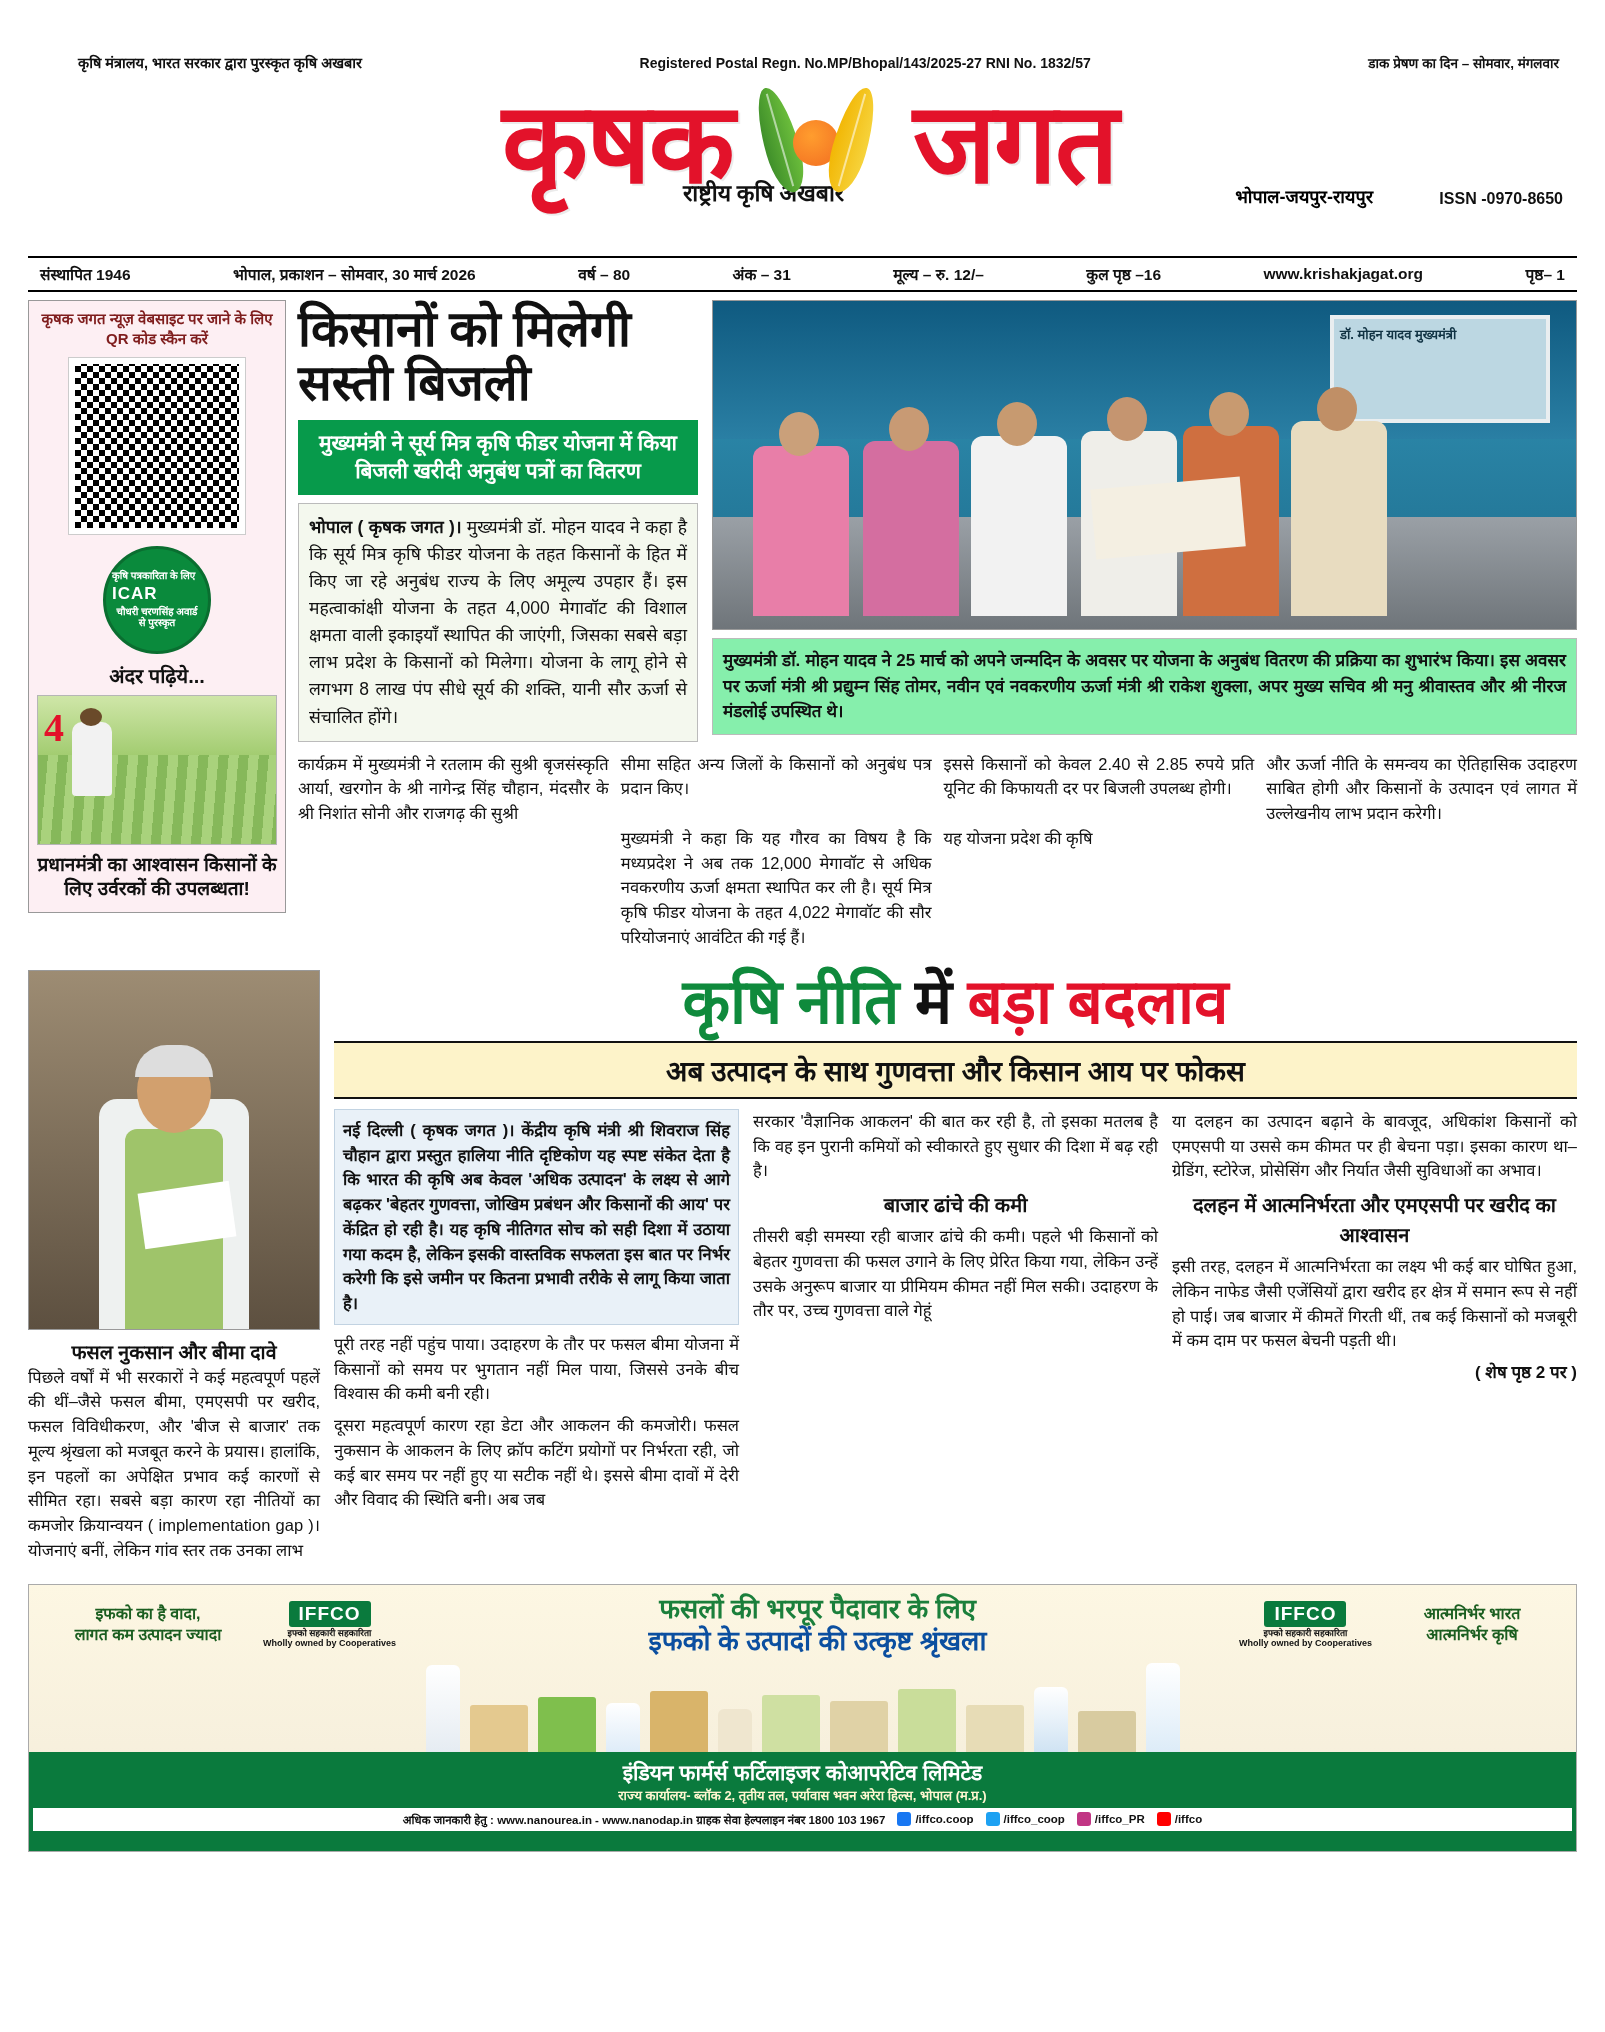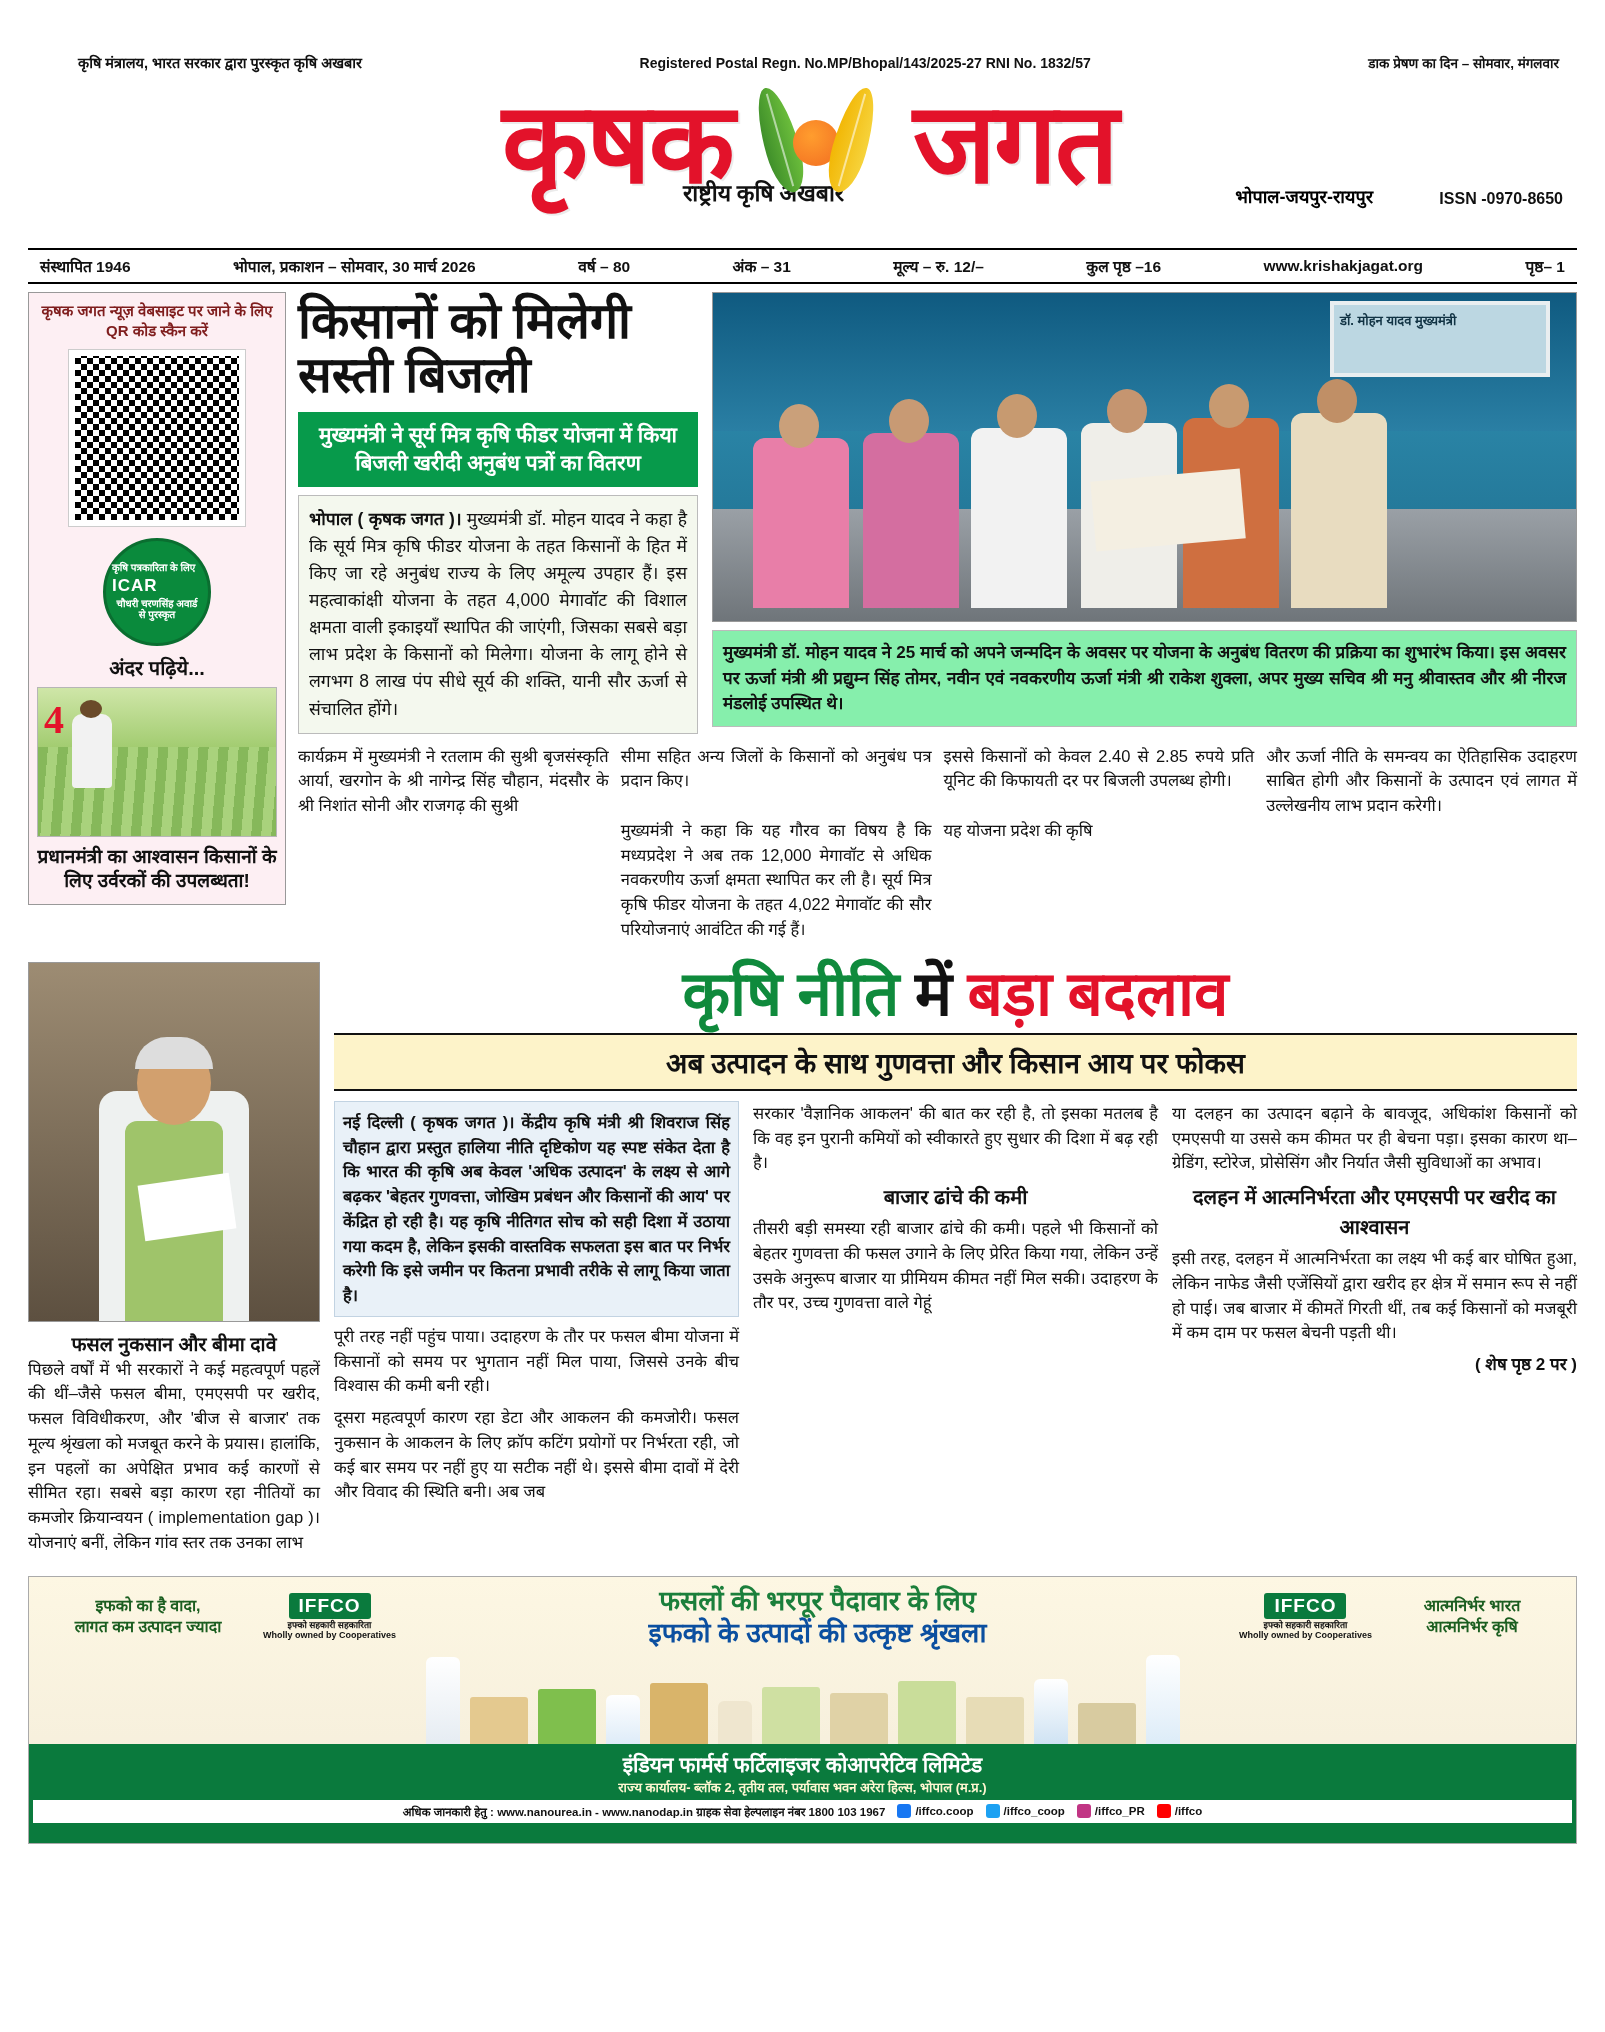--- a/index.html
+++ b/index.html
@@ -92,21 +92,21 @@
   .mast-row3 .sub-center { flex: 1; text-align: center; }
   .mast-cities { font-size: 18px; font-weight: bold; color:#000000; }
   .mast-issn { font-size: 16px; font-weight: bold; color:#111; }
   .mast-left-spacer { width: 250px; }
 
   
   .rulebar {
     border-top: 2px solid #000;
     border-bottom: 2px solid #000;
     display: flex; justify-content: space-between; align-items: center;
-    font-size: 15.5px; font-weight: bold; padding: 5px 12px; margin-top: 4px;
+    font-size: 15.5px; font-weight: bold; padding: 5px 12px; margin-top: 12px;
   }
   .rulebar span { white-space: nowrap; }
 
   
   .main-grid {
     display: grid;
     grid-template-columns: 258px 1fr;
     gap: 12px;
     margin-top: 8px;
   }
@@ -187,21 +187,21 @@
   .photo-main {
     width: 100%; height: 330px;
     background: linear-gradient(180deg,#17607f 0%, #2b86a8 35%, #1d6c8c 100%);
     position: relative; overflow: hidden; border: 1px solid #999;
   }
   .photo-main .stage {
     position: absolute; left:0; right:0; top: 0; height: 42%;
     background: linear-gradient(180deg,#0f5a80,#2a7fa4);
   }
   .photo-main .screen {
-    position:absolute; right: 26px; top: 8px; width: 220px; height: 76px;
+    position:absolute; right: 26px; top: 14px; width: 220px; height: 108px;
     background:#bcd7e2; border: 4px solid #e9eef0; margin-left: 36px;
   }
   .photo-main .screen .t { font-size: 13px; font-weight:bold; color:#134; padding:6px; }
   .photo-main .floor {
     position:absolute; left:0; right:0; bottom:0; height: 34%;
     background: linear-gradient(180deg,#9aa0a6,#6f757a);
   }
   .p-person { position: absolute; bottom: 4%; width: 96px; border-radius: 12px 12px 0 0; }
   .p-head { position:absolute; width: 40px; height: 44px; border-radius: 50%; background:#c8925f; }
   .cap-main {

